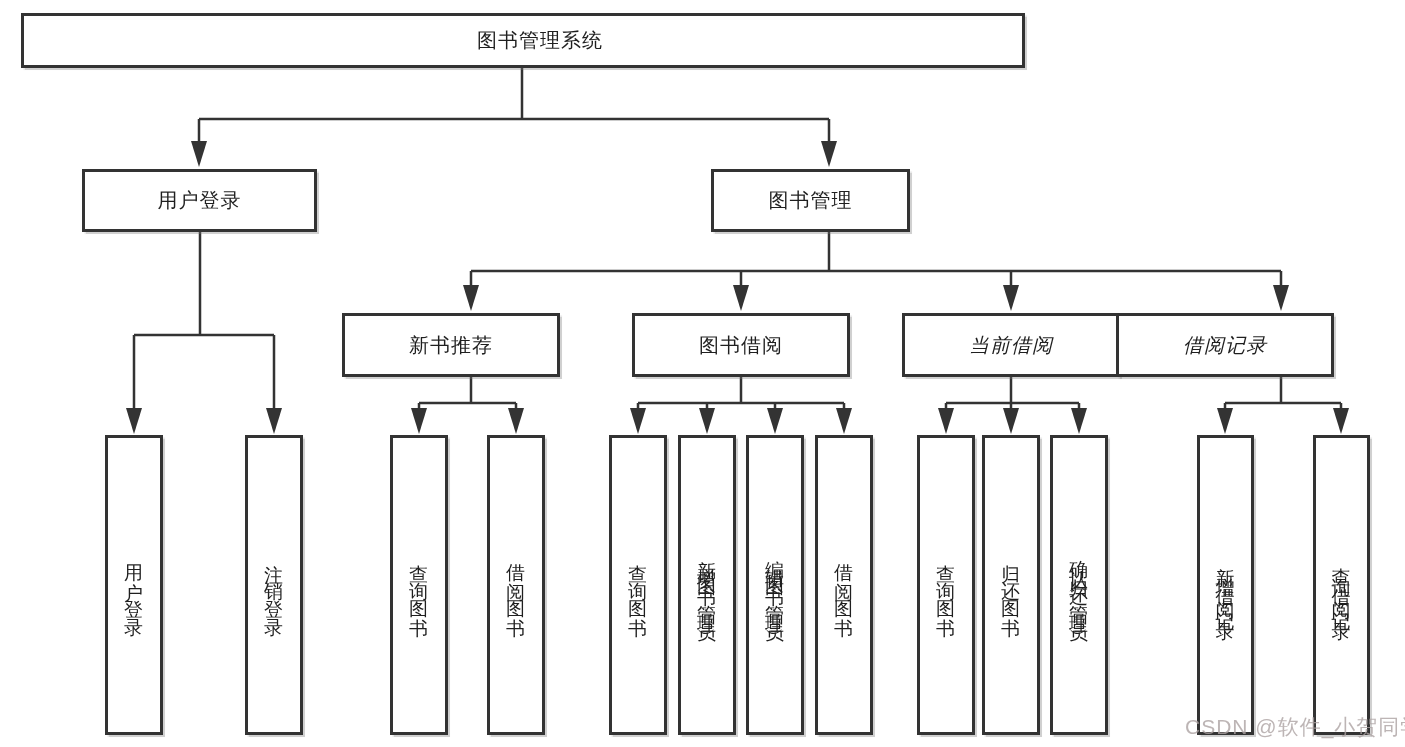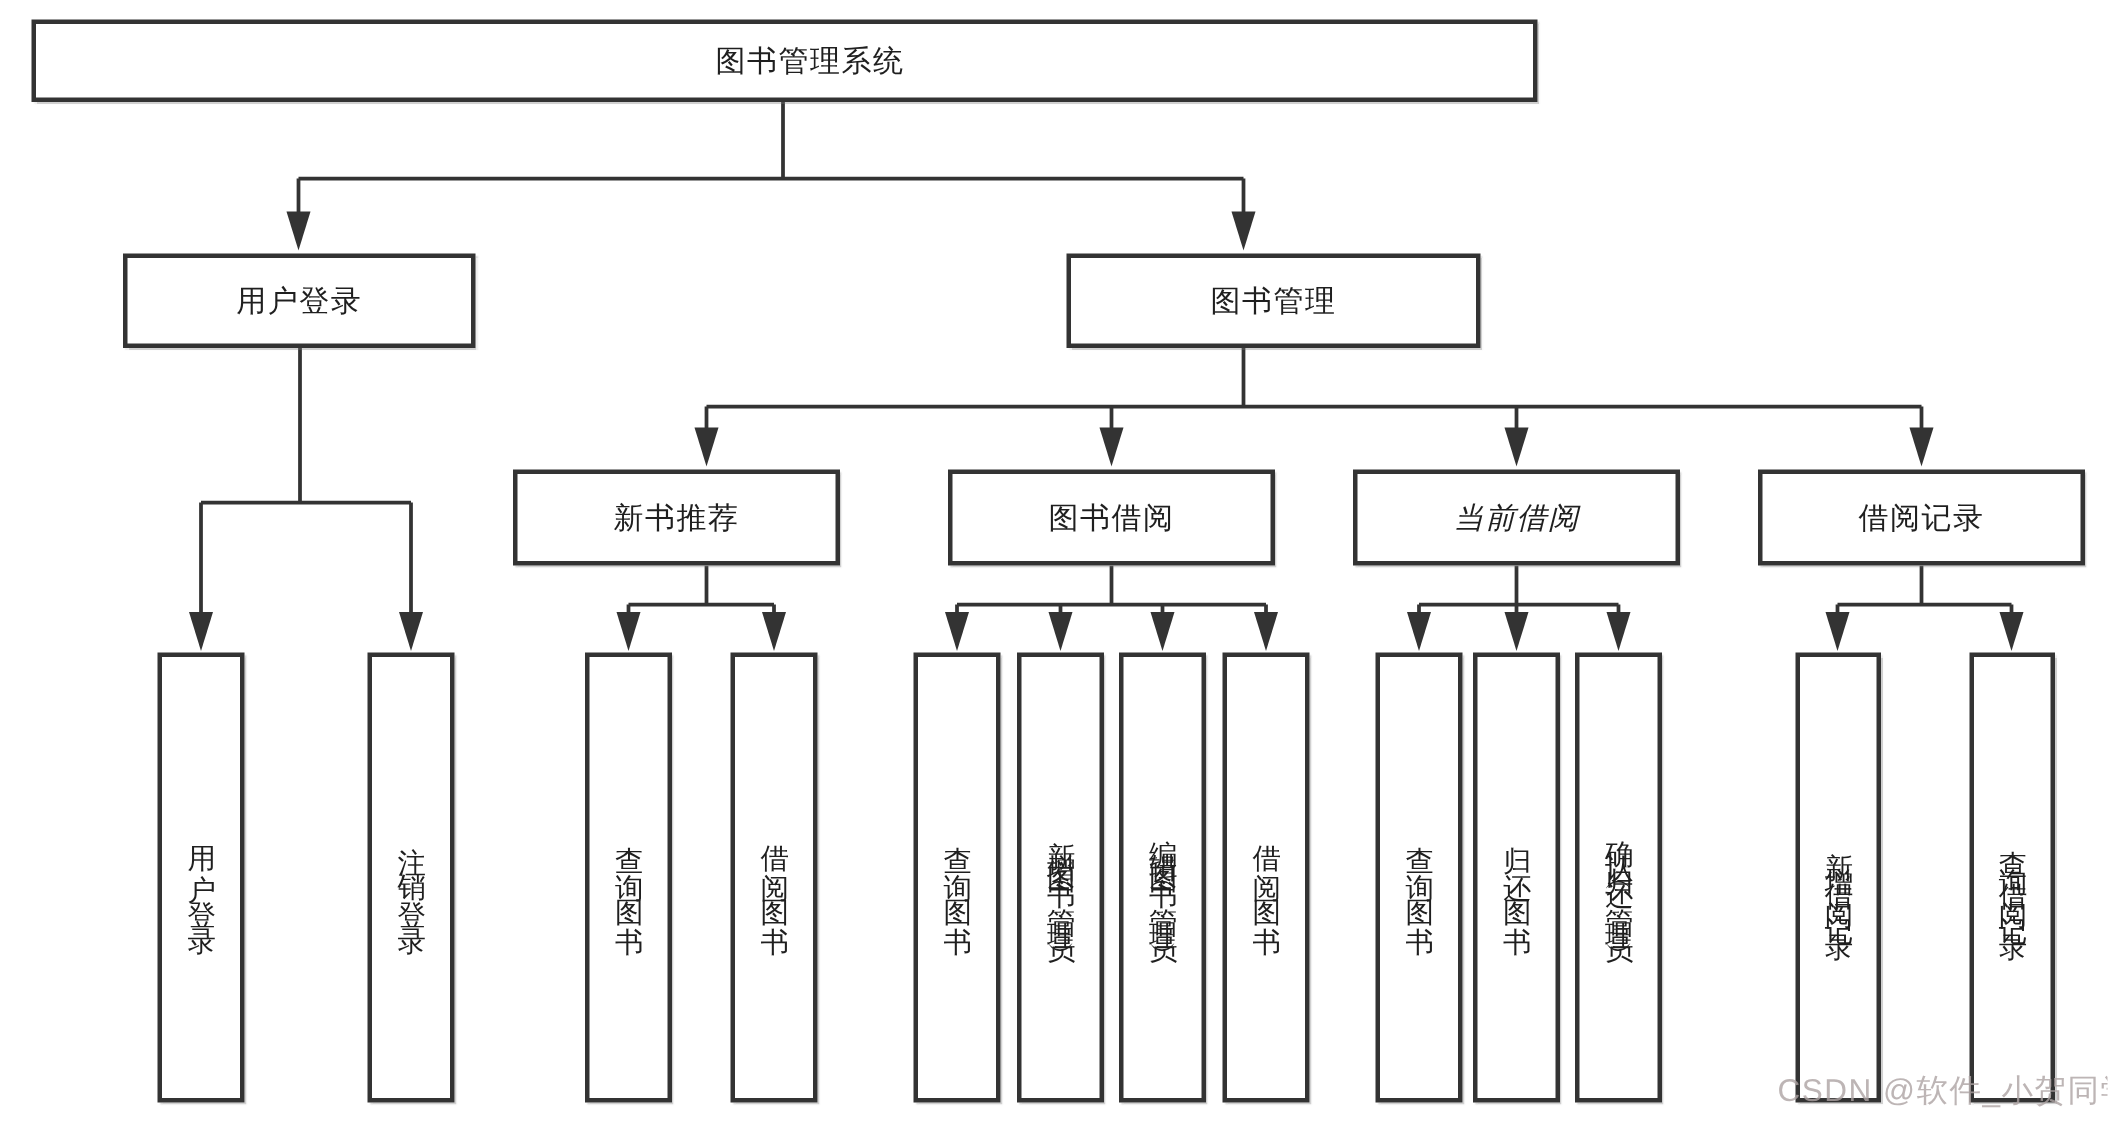--- a/index.html
+++ b/index.html
@@ -20,26 +20,26 @@
     background:#ffffff;
     border:3px solid #333333;
     display:flex; align-items:center; justify-content:center;
     font-size:20px;
     letter-spacing:1px;
     box-shadow:1.5px 1.5px 1px rgba(120,120,120,0.35);
     white-space:nowrap;
   }
   .root  { left:21px;  top:13px;  width:1004px; height:55px;padding-left:34px; }
   .l2-0  { left:82px;  top:169px; width:235px;  height:63px; }
-  .l2-1  { left:711px; top:169px; width:276px;  height:63px; }
+  .l2-1  { left:711px; top:169px; width:199px;  height:63px; }
   .l3    { top:313px; width:218px; height:64px; }
   .l3-0  { left:342px; }
   .l3-1  { left:632px; }
   .l3-2  { left:902px;font-style:italic; }
-  .l3-3  { left:1172px; }
+  .l3-3  { left:1116px;font-style:italic; }
   .leaf {
     position:absolute;
     top:435px; height:300px; width:58px;
     background:#ffffff;
     border:3px solid #333333;
     display:flex; align-items:center; justify-content:center;
     box-shadow:1.5px 1.5px 1px rgba(120,120,120,0.35);
   }
   .leaf span {
     writing-mode:vertical-rl;

